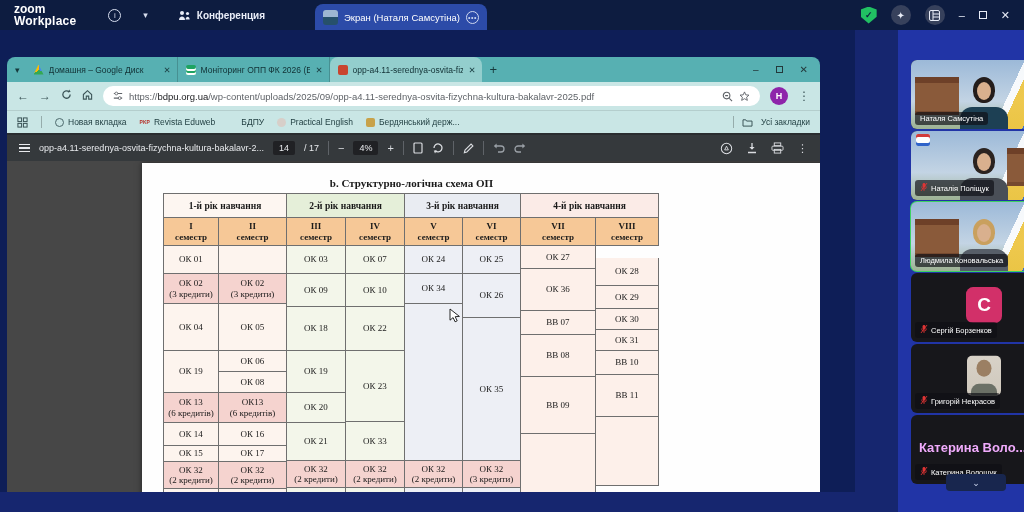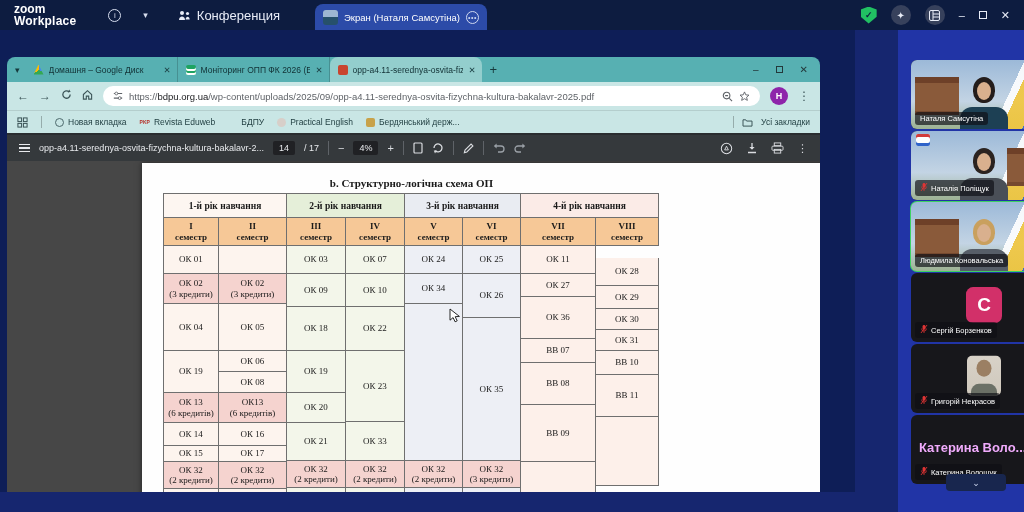--- a/index.html
+++ b/index.html
@@ -7,21 +7,21 @@
   .stage { position:relative; width:1024px; height:512px; font-family:"Liberation Sans", sans-serif; background:#16266f; }
 
   
   .zoombar { position:absolute; left:0; top:0; width:1024px; height:30px; background:#0d1c40; display:flex; align-items:center; color:#fff; z-index:5; }
   .zlogo { margin-left:14px; line-height:1; }
   .zlogo .zl1 { font-size:12px; font-weight:bold; }
   .zlogo .zl2 { font-size:12px; font-weight:bold; letter-spacing:.2px; }
   .zico { display:inline-flex; align-items:center; justify-content:center; color:#d6ddee; }
   .info-c { width:13px; height:13px; border:1px solid #d6ddee; border-radius:50%; font-size:8px; margin-left:32px; }
   .chev { margin-left:22px; font-size:9px; }
-  .ztab { display:flex; align-items:center; gap:6px; margin-left:30px; font-size:13px; color:#e8ecf7; }
+  .ztab { display:flex; align-items:center; gap:6px; margin-left:30px; font-size:10px; color:#e8ecf7;font-weight:bold; }
   .screen-tab { position:absolute; left:315px; top:4px; width:172px; height:26px; background:#2c4ba8; border-radius:8px 8px 0 0; display:flex; align-items:center; gap:6px; padding:0 8px; font-size:9.5px; color:#fff; }
   .thumb { width:15px; height:15px; border-radius:3px; background:linear-gradient(180deg,#9db6d2 45%,#26506b 45%); flex:0 0 auto; }
   .st-label { flex:1; white-space:nowrap; overflow:hidden; }
   .ellipsis-circle { width:13px; height:13px; border:1px solid #cfd8f0; border-radius:50%; font-size:7px; letter-spacing:.5px; display:flex; align-items:center; justify-content:center; color:#cfd8f0; }
   .zright { margin-left:auto; display:flex; align-items:center; gap:14px; margin-right:14px; }
   .shield { width:16px; height:17px; background:#21c063; clip-path:polygon(50% 0,100% 18%,100% 60%,50% 100%,0 60%,0 18%); display:flex; align-items:center; justify-content:center; color:#0d1c40; font-size:9px; font-weight:bold; }
   .circ-btn { width:20px; height:20px; border-radius:50%; background:#37415c; display:flex; align-items:center; justify-content:center; color:#e8ecf7; font-size:10px; }
   .winglyph { color:#e8ecf7; font-size:11px; }
   .sq { display:inline-block; width:8px; height:8px; border:1px solid #e8ecf7; }
 
@@ -434,21 +434,20 @@
                   </div>
                 </div>
                 <div class="tgroup" style="width: 138px;">
                   <div class="yearhead" style="background: rgb(251, 235, 231);">4-й рік навчання</div>
                   <div class="grouprow">
                     <div class="tcol" style="width: 75px;">
                       <div class="sem" style="background: rgb(246, 200, 151);">
                         <div>VII</div>
                         <div>семестр</div>
                       </div>
-                      <div class="tcell" style="height: 28px; background: rgb(253, 240, 234);">ОК 11</div>
                       <div class="tcell" style="height: 23px; background: rgb(253, 240, 234);">ОК 27</div>
                       <div class="tcell" style="height: 42px; background: rgb(253, 240, 234);">ОК 36</div>
                       <div class="tcell" style="height: 24px; background: rgb(253, 240, 234);">ВВ 07</div>
                       <div class="tcell" style="height: 42px; background: rgb(253, 240, 234);">ВВ 08</div>
                       <div class="tcell" style="height: 57px; background: rgb(253, 240, 234);">ВВ 09</div>
                       <div class="tcell" style="height: 69px; background: rgb(253, 240, 234);"></div>
                     </div>
                     <div class="tcol" style="width: 63px;">
                       <div class="sem" style="background: rgb(246, 200, 151);">
                         <div>VIII</div>

